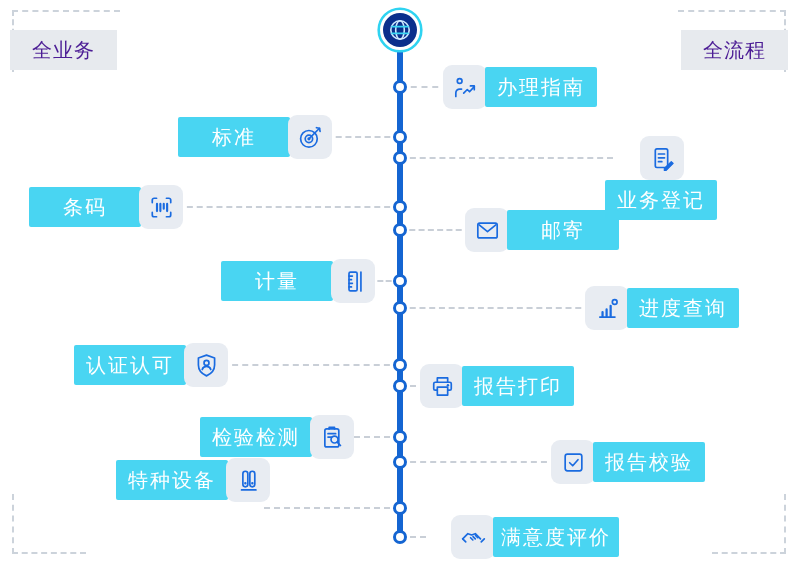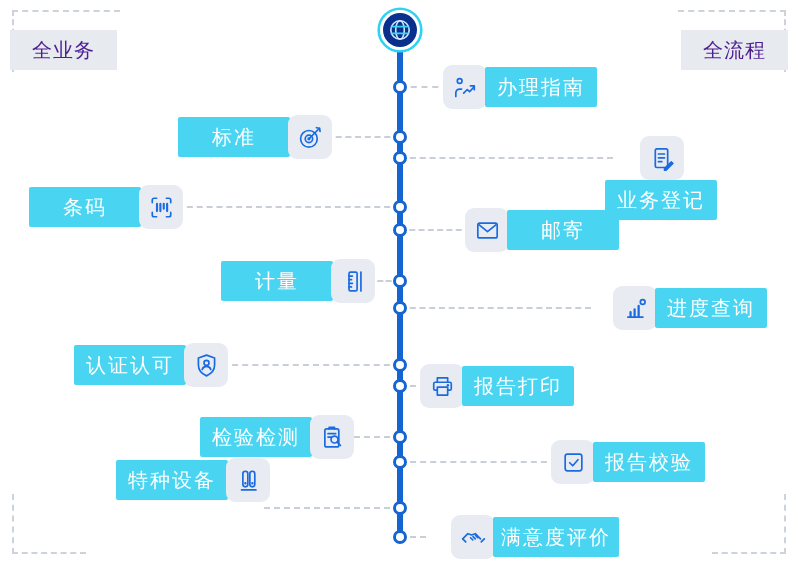--- a/index.html
+++ b/index.html
@@ -143,21 +143,21 @@
         <div class="icon-box">
           <svg viewBox="0 0 24 24" width="27" height="27" fill="none" stroke="#1a6be0" stroke-width="1.5" stroke-linecap="round" stroke-linejoin="round">
             <rect x="8" y="3.6" width="7.2" height="16.8" rx="1.3"></rect>
             <path d="M8 7.2h3M8 10.4h2.2M8 13.6h3M8 16.8h2.2"></path>
             <path d="M18.6 3.6v16.8"></path>
           </svg>
         </div>
       </div>
       <div class="node" style="top: 274px;"></div>
       <div class="connector" style="top: 307px; left: 400px; width: 191px;"></div>
-      <div class="item right" style="top: 286px; left: 585px; margin-left: 28px;">
+      <div class="item right" style="top: 286px; left: 585px;">
         <div class="icon-box">
           <svg viewBox="0 0 24 24" width="27" height="27" fill="none" stroke="#1a6be0" stroke-width="1.5" stroke-linecap="round" stroke-linejoin="round">
             <path d="M5.2 19.6h13.4"></path>
             <path d="M7.6 19.1v-3.9M11.2 19.1v-6.3M14.8 19.1V9.6" stroke-width="2"></path>
             <circle cx="18.4" cy="6.2" r="2.1"></circle>
           </svg>
         </div>
         <div class="label-box">进度查询</div>
       </div>
       <div class="node" style="top: 301px;"></div>

